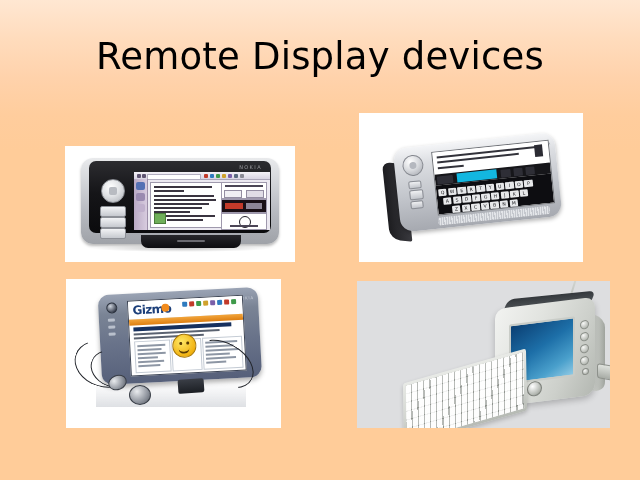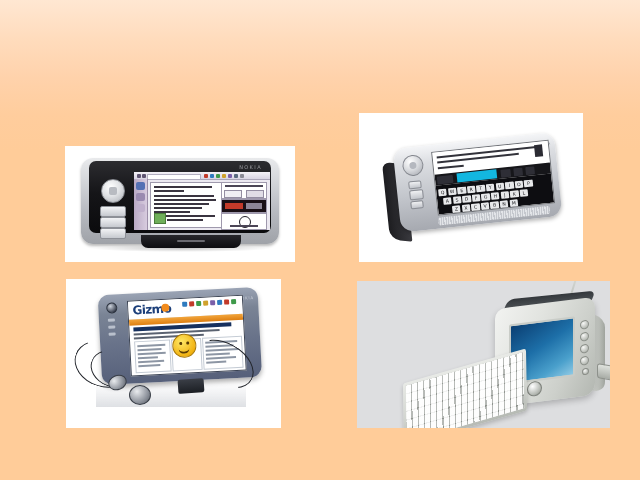--- a/index.html
+++ b/index.html
@@ -490,20 +490,21 @@
     width: 126px; height: 16px;
     background: radial-gradient(ellipse at center, rgba(0,0,0,0.16), rgba(0,0,0,0) 72%);
     transform: rotate(-14deg);
   }
 </style>
 </head>
 <body>
 
 <div id="slide">
 
+  <div id="slide-title">Remote Display devices</div>
 
   <div class="photo" id="photo-tl">
     <div class="ph-inner">
 
       <div class="n770-shadow"></div>
 
       <div class="n770-body">
 
         <div class="n770-bezel">
           <div class="n770-brand">NOKIA</div>

